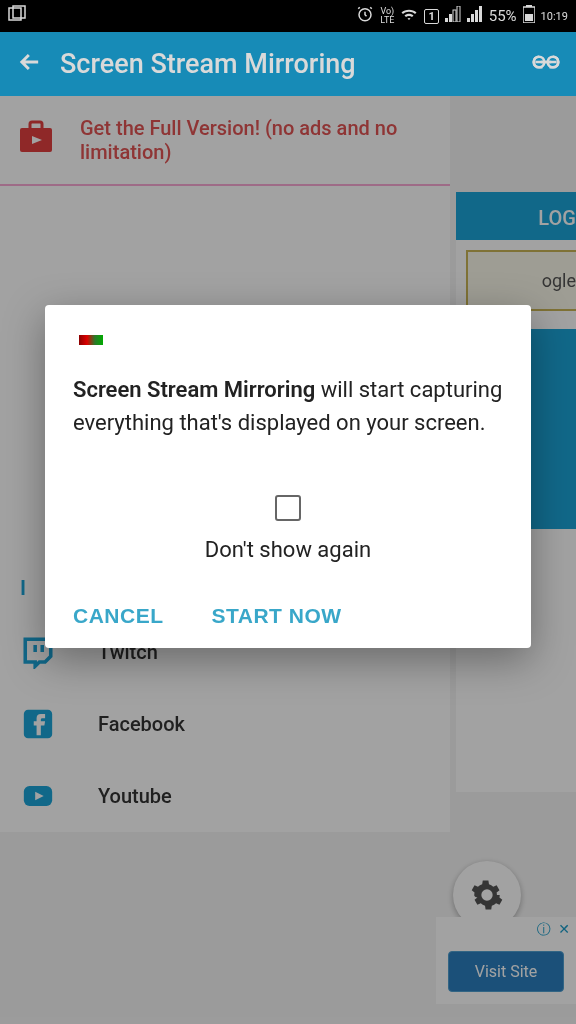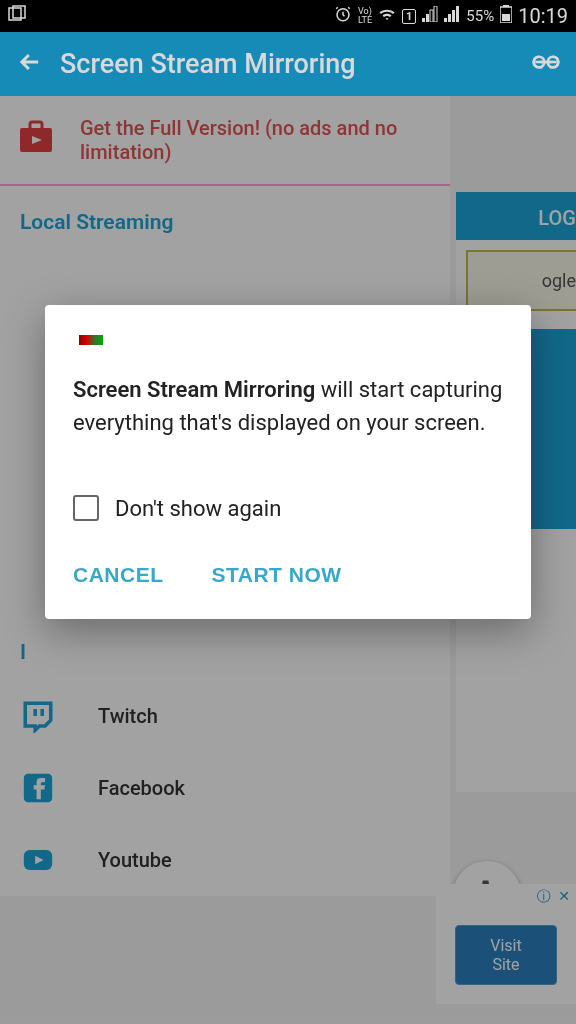--- a/index.html
+++ b/index.html
@@ -130,41 +130,41 @@
     .ad-close {
       text-align: right;
       color: #1a9cc9;
       padding: 4px 4px 0 0;
       font-size: 14px;
       letter-spacing: 2px;
     }
     .visit-btn {
       background: #2b7fbf;
       color: #fff;
-      padding: 10px 30px;
-      margin: 19px;
+      padding: 10px 14px;
+      margin: 12px;
       border-radius: 4px;
       font-size: 16px;
       text-align: center;
       border: 1px solid #4f9fd0;
     }
     .dialog-scrim {
       position: absolute;
       inset: 0;
       display: flex;
       align-items: center;
       justify-content: center;
       background: transparent;
     }
     .dialog {
       width: 486px;
       background: #fff;
       border-radius: 4px;
       box-shadow: 0 12px 40px rgba(0,0,0,0.35);
-      padding: 30px 28px 32px;
+      padding: 30px 28px 20px;
       position: absolute;
       top: 305px;
       left: 45px;
     }
     .dialog-app-icon {
       width: 24px; height: 10px;
       background: linear-gradient(90deg, #8b0000, #d00, #2a7a2a, #0a0);
       position: absolute;
       top: 30px;
       left: 34px;
@@ -174,20 +174,21 @@
       color: #222;
       line-height: 1.5;
       margin-top: 38px;
     }
     .dialog-text strong { font-weight: 600; }
     .dialog-checkbox {
       display: flex;
       align-items: center;
       gap: 16px;
       margin-top: 56px;
+      flex-direction: column;
     }
     .checkbox-box {
       width: 26px; height: 26px;
       border: 2px solid #666;
       border-radius: 3px;
     }
     .checkbox-label { font-size: 22px; color: #222; }
     .dialog-actions {
       display: flex;
       gap: 48px;
@@ -256,21 +257,21 @@
         </svg>
     </span>
     <span>55%</span>
     <span>
       <svg width="12" height="18" viewBox="0 0 12 18" fill="#fff">
           <rect x="3" y="0" width="6" height="2"></rect>
           <rect x="0" y="2" width="12" height="16" fill="none" stroke="#fff" stroke-width="1.5"></rect>
           <rect x="2" y="9" width="8" height="7"></rect>
         </svg>
     </span>
-    <span style="font-size:20px">10:19</span>
+    <span style="font-size:11px">10:19</span>
   </div>
 </div>
 
 <div class="app-bar">
   <span>
     <svg width="28" height="28" viewBox="0 0 24 24" fill="none" stroke="#fff" stroke-width="2.5">
         <path d="M19 12H5M11 18l-6-6 6-6"></path>
       </svg>
   </span>
   <div class="app-title">Screen Stream Mirroring</div>
@@ -296,21 +297,20 @@
     <div class="promo">
       <div class="promo-icon">
         <svg width="40" height="40" viewBox="0 0 40 40">
             <rect x="4" y="12" width="32" height="24" rx="2" fill="#e04040"></rect>
             <rect x="14" y="6" width="12" height="8" rx="2" fill="none" stroke="#e04040" stroke-width="3"></rect>
             <path d="M16 20l10 4-10 4z" fill="#fff"></path>
           </svg>
       </div>
       <div class="promo-text">Get the Full Version! (no ads and no limitation)</div>
     </div>
-    <div class="section-header">Local Streaming</div>
     <div style="height:380px"></div>
     <div class="section-header" style="padding-top:10px">I</div>
     <div class="list-item">
       <div class="list-icon">
         <svg width="34" height="34" viewBox="0 0 24 24" fill="none" stroke="#1ca4d8" stroke-width="2.5">
             <path d="M3 3h18v12l-4 4h-4l-3 3v-3H3zM10 7v5M15 7v5"></path>
           </svg>
       </div>
       <div class="list-label">Twitch</div>
     </div>

